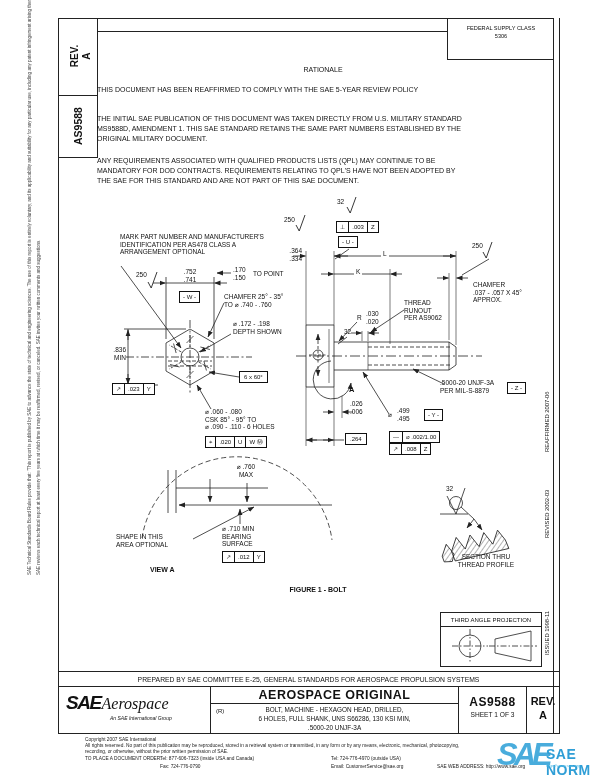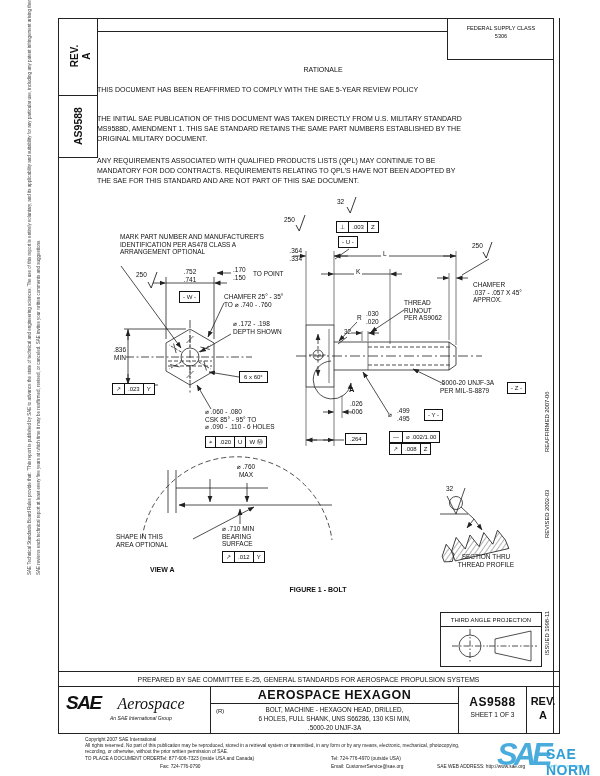--- a/index.html
+++ b/index.html
@@ -31,21 +31,21 @@
   .tblock { display:flex; height:47px; border-bottom:1.2px solid #222; }
   .tb-logo { width:152px; padding:5px 0 0 8px; }
   .tb-mid { flex:1; border-left:1.1px solid #222; border-right:1.1px solid #222; }
   .tb-num { width:67px; text-align:center; padding-top:8px; }
   .tb-rev { width:33px; border-left:1.1px solid #222; text-align:center; padding-top:8px; }
   .as-head { height:17px; border-bottom:1.1px solid #222; font-size:12.5px; font-weight:bold; text-align:center; line-height:16px; letter-spacing:.5px; }
   .desc-wrap { position:relative; padding-top:2px; }
   .rmark { position:absolute; left:5px; top:4px; font-size:6px; }
   .desc { font-size:6.4px; line-height:1.4; text-align:center; white-space:pre-line; }
   .logo-sae { font-size:19px; font-weight:bold; font-style:italic; letter-spacing:-1.5px; display:inline-block; }
-  .logo-aero { font-size:16px; font-style:italic; font-family:"Liberation Serif", serif; display:inline-block; margin-left:17px; }
+  .logo-aero { font-size:16px; font-style:italic; font-family:"Liberation Serif", serif; display:inline-block; margin-left:1px; }
   .logo-sub { font-size:5px; font-style:italic; margin:1px 0 0 44px; }
   .docnum { font-size:12px; font-weight:bold; letter-spacing:.5px; }
   .sheet { font-size:6.6px; margin-top:2px; }
   .revl { font-size:11px; font-weight:bold; line-height:1.25; }
   .copy { position:absolute; z-index:2; font-size:4.8px; line-height:1.32; color:#222; white-space:pre-line; }
   .wm-logo { position:absolute; z-index:3; font-size:31px; font-weight:bold; font-style:italic; letter-spacing:-4px; color:#3aa6da; opacity:.92; }
   .wm-text { position:absolute; z-index:3; font-size:14px; font-weight:bold; color:#2f9ed6; letter-spacing:.5px; }
   .wm-url { position:absolute; z-index:3; font-size:4.2px; color:#57bce6; }
   .mnote { font-size:4.5px; color:#444; white-space:nowrap; }
 </style>
@@ -334,21 +334,21 @@
   </div>
 
   <div class="footer">
     <div class="prepared">PREPARED BY SAE COMMITTEE E-25, GENERAL STANDARDS FOR AEROSPACE PROPULSION SYSTEMS</div>
     <div class="tblock">
       <div class="tb-logo">
         <span class="logo-sae">SAE</span><span class="logo-aero">Aerospace</span>
         <div class="logo-sub">An SAE International Group</div>
       </div>
       <div class="tb-mid">
-        <div class="as-head">AEROSPACE HEXAGON</div>
+        <div class="as-head">AEROSPACE ORIGINAL</div>
         <div class="desc-wrap">
           <span class="rmark">(R)</span>
           <div class="desc">BOLT, MACHINE - HEXAGON HEAD, DRILLED,
 6 HOLES, FULL SHANK, UNS S66286, 130 KSI MIN,
 .5000-20 UNJF-3A</div>
         </div>
       </div>
       <div class="tb-num">
         <div class="docnum">AS9588</div>
         <div class="sheet">SHEET 1 OF 3</div>

